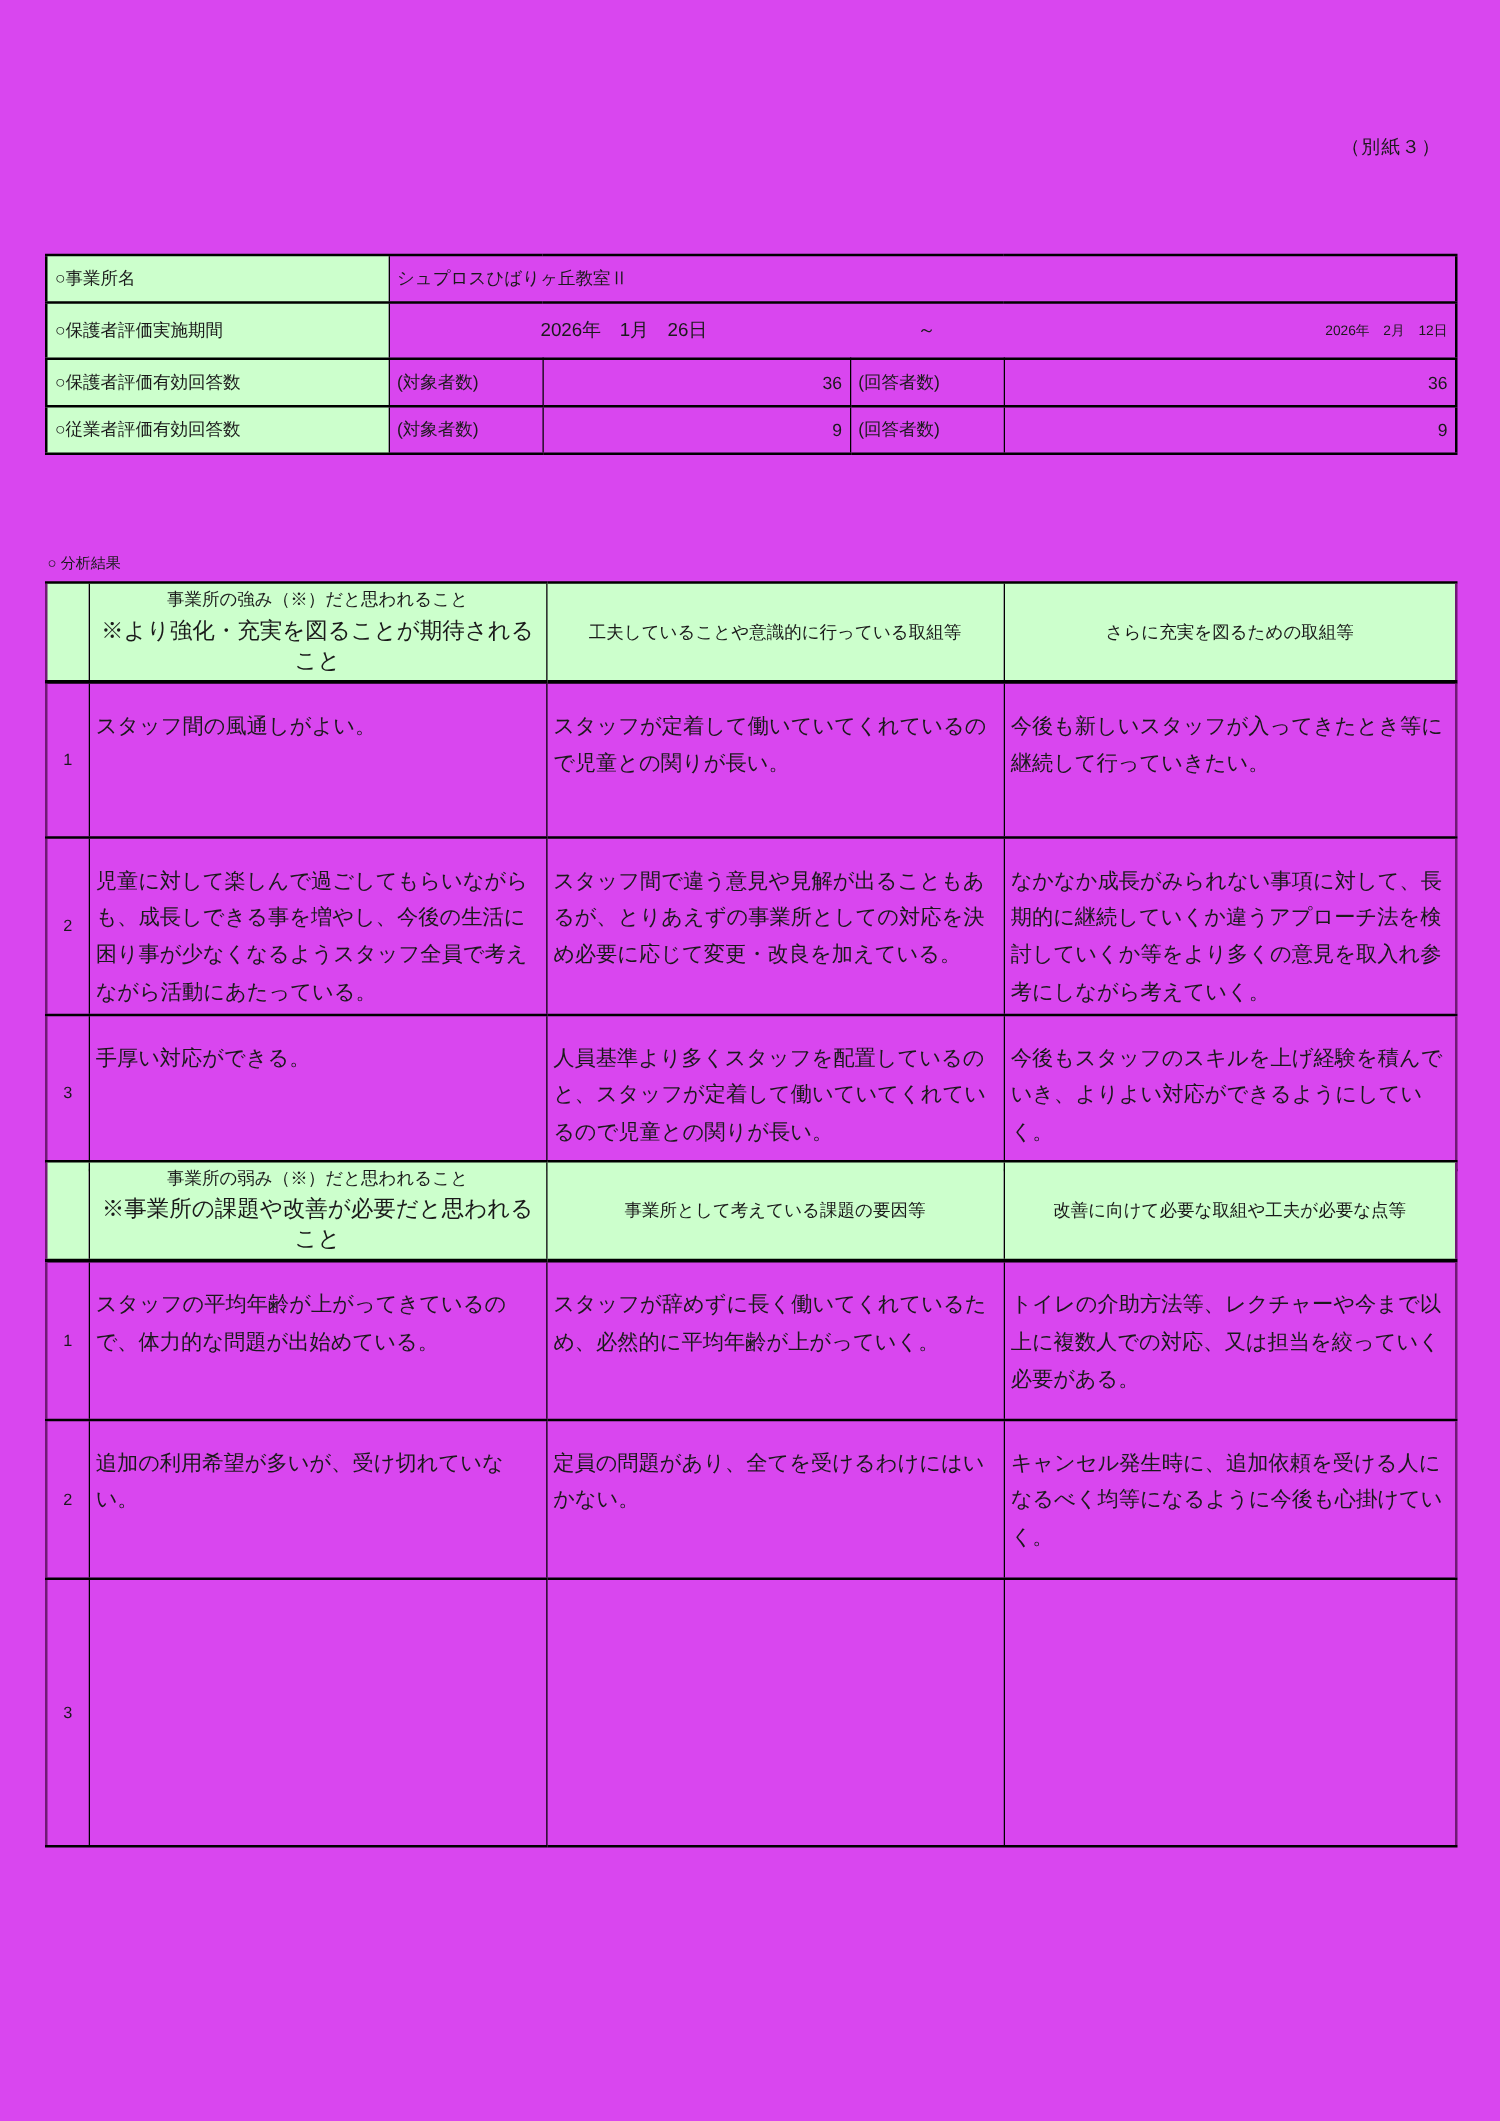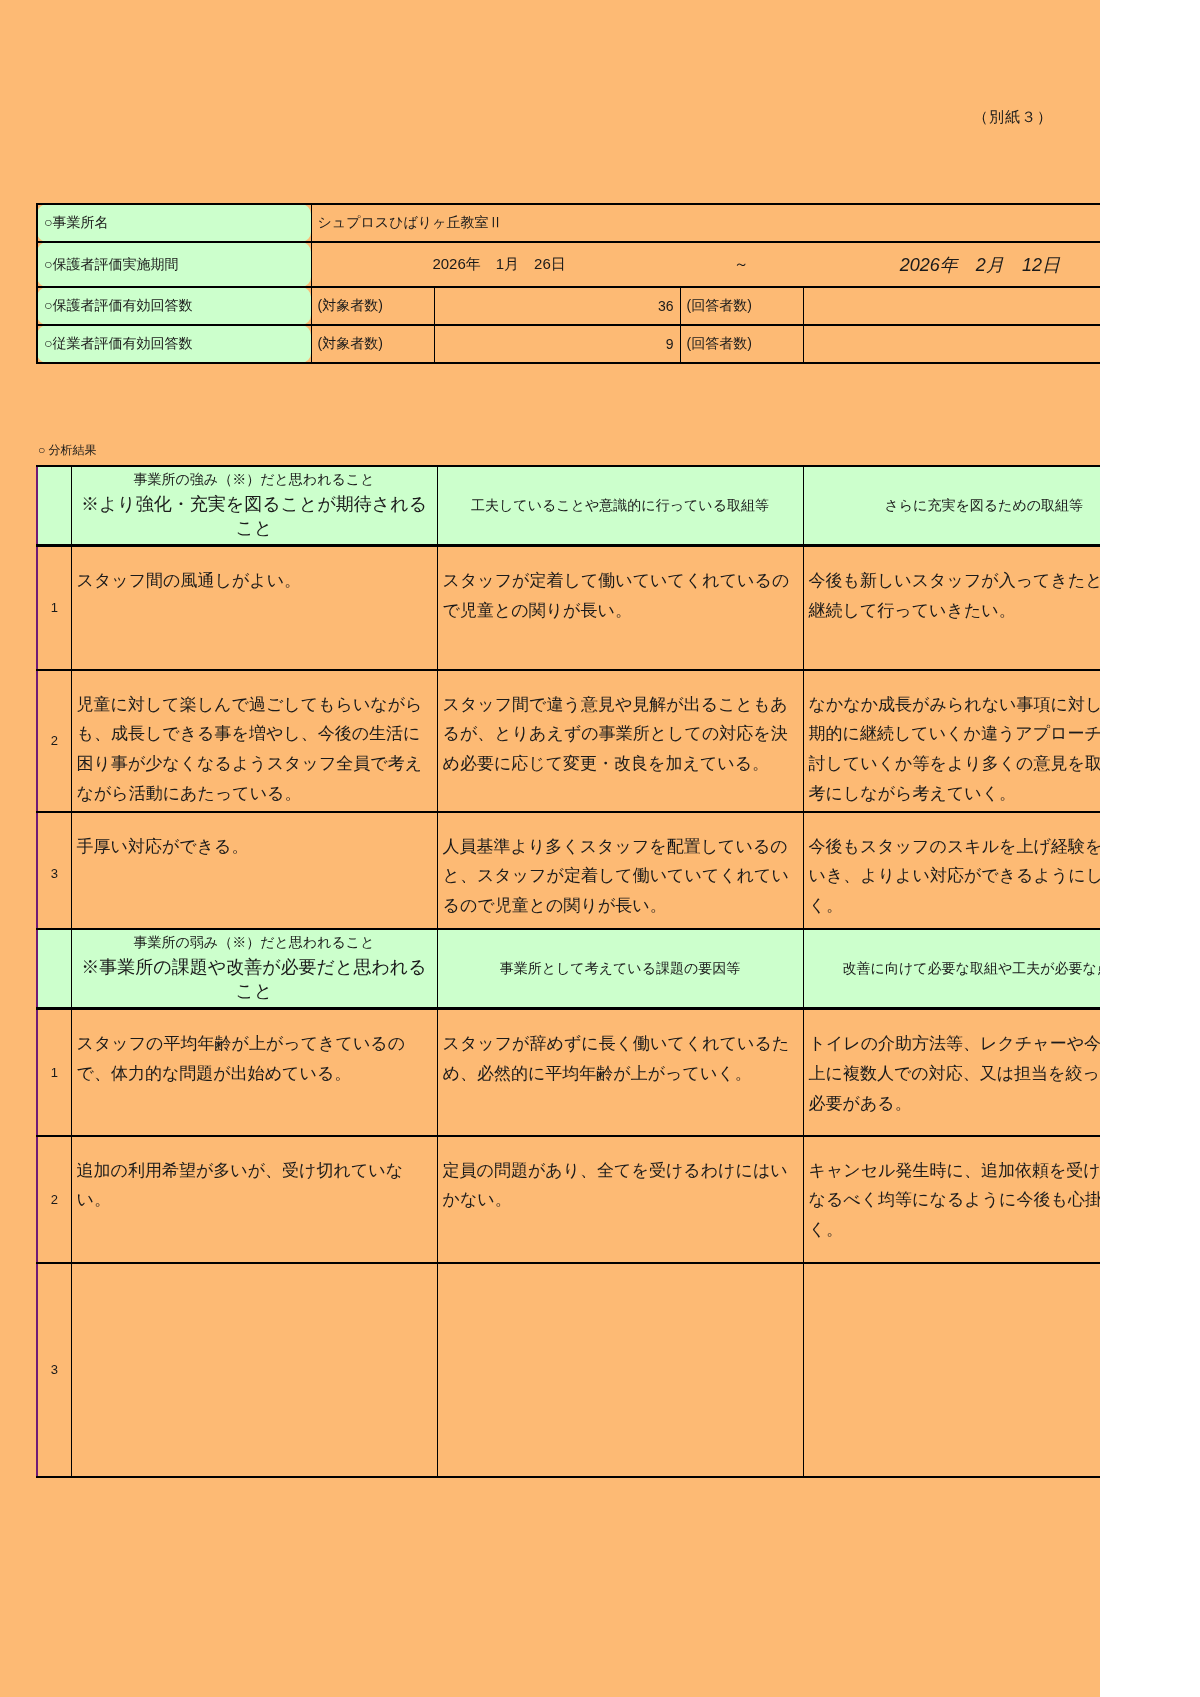--- a/index.html
+++ b/index.html
@@ -1,43 +1,43 @@
 <!DOCTYPE html>
 <html lang="ja" style="--green: #ccffcc; --navy: #2f4e6e;"><head>
 <meta charset="utf-8">
 <style>
   :root { --green:#ccffcc; --navy:#2f4e6e; --ink:#1a1a1a; }
   * { margin:0; padding:0; box-sizing:border-box; }
   body { background:#ffffff; font-family:"Liberation Sans", sans-serif; color:var(--ink); }
-  .page { position:relative; width:1100px; height:1697px; background:#fdba74; overflow:hidden; }
+  .page { position:relative; width:1200px; height:1697px; background:#d946ef; overflow:hidden; }
 
   .annotation { position:absolute; top:108px; right:47px; font-size:15px; letter-spacing:1px; }
 
   .title-box { position:absolute; left:68px; top:138px; width:1060px; height:57px;
                border:2px solid var(--navy); background:#fff; display:flex; align-items:center; }
   .badge { position:absolute; left:242px; top:11px; width:86px; height:35px;
            border:2px solid var(--navy); display:flex; align-items:center; justify-content:center;
            font-size:15px; }
   .doc-title { position:absolute; left:352px; font-size:17px; letter-spacing:0.5px; }
 
   table { border-collapse:collapse; table-layout:fixed; }
 
   
   .info-table { position:absolute; left:36px; top:203px; width:1128px; border:2px solid #000; }
   .info-table td { border:1px solid #000; border-top-width:2px; border-bottom-width:2px;
                    font-size:14px; padding:2px 6px; vertical-align:middle; }
-  .info-table td.lbl { background:var(--green);border-radius:10px; }
+  .info-table td.lbl { background:var(--green); }
   .val-left { font-size:15px; }
   .num-val { text-align:right; font-size:15px; padding-right:5px; }
   .paren-lbl { font-size:14px; }
   .period-cell { padding:0; }
   .period-flex { display:flex; width:100%; align-items:center; }
   .period-flex .p1 { width:369px; text-align:center; font-size:15px; }
   .period-flex .p2 { width:123px; text-align:center; font-size:15px; }
-  .period-flex .p3 { width:362px; text-align:center; font-size:18px;font-style:italic; }
+  .period-flex .p3 { width:362px; text-align:right; font-size:11px; }
   .date-single { display:inline-block; width:369px; text-align:center; font-size:15px; }
 
   .analysis-heading { position:absolute; left:38px; top:442px; font-size:12px; }
 
   
   .eval-table { width:1128px; border:2px solid #701a75; position:absolute; left:36px; }
   .table-a { top:465px; }
   .table-b { top:928px; }
   .eval-table td { border:1px solid #000; border-top-width:2px; border-bottom-width:2px; }
   .eval-table thead td { background:var(--green); text-align:center; vertical-align:middle;

